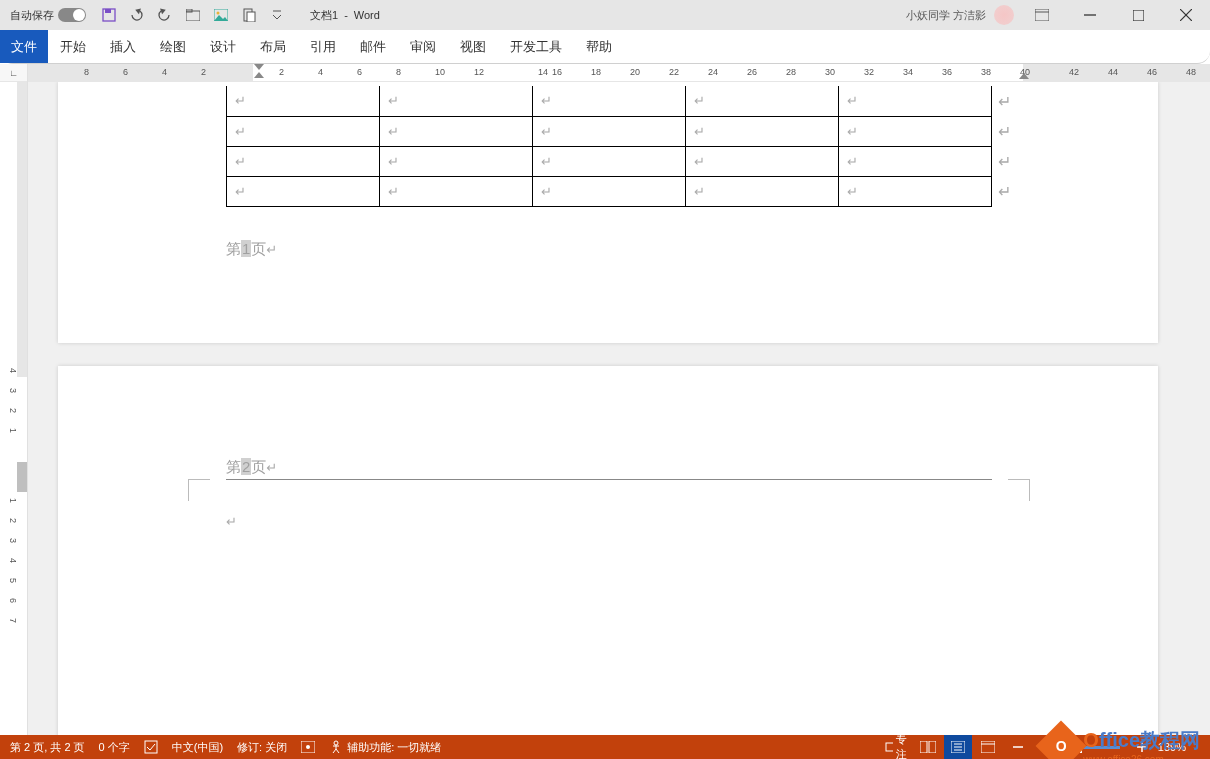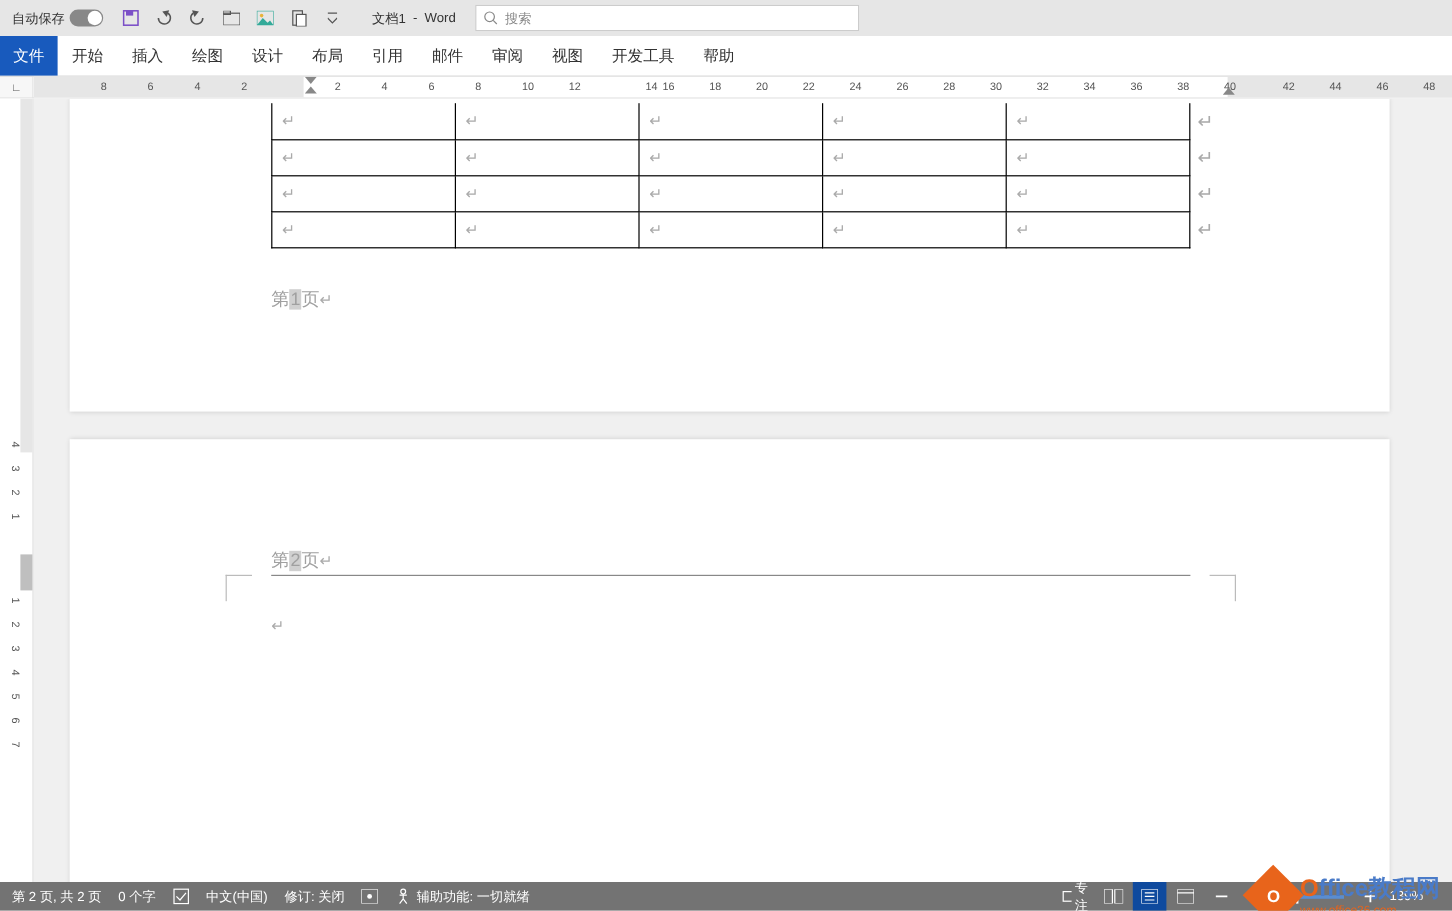--- a/index.html
+++ b/index.html
@@ -14,21 +14,21 @@
 .qat { display:flex; align-items:center; gap:2px; margin-left:4px; }
 .qat-btn { width:26px; height:26px; display:flex; align-items:center; justify-content:center; color:#555; cursor:pointer; }
 .doc-title { flex:1; display:flex; align-items:center; justify-content:flex-start; gap:6px; margin-left:20px; }
 .search-box { width:320px; height:22px; background:#fff; border:1px solid #ccc; display:flex; align-items:center; margin-left:10px; padding:0 6px; gap:6px; color:#888; }
 .user-area { display:flex; align-items:center; gap:8px; padding-right:4px; }
 .user-name { font-size:11px; color:#555; }
 .fingerprint { width:20px; height:20px; border-radius:50%; background:radial-gradient(circle,#f5c6c6,#f0d0d0); }
 .win-btn { width:40px; height:30px; display:flex; align-items:center; justify-content:center; color:#555; cursor:pointer; }
 
 
-.ribbon { height:34px; background:#fff; border-bottom:1px solid #d0d0d0; display:flex; align-items:stretch; }
+.ribbon { height:34px; background:#fff; border-bottom:1px solid #d0d0d0; display:flex; align-items:stretch;border-radius:13px; }
 .file-tab { background:#185abd; color:#fff; width:48px; display:flex; align-items:center; justify-content:center; font-size:13px; cursor:pointer; }
 .tabs { display:flex; }
 .tab { padding:0 12px; font-size:13px; color:#333; display:flex; align-items:center; cursor:pointer; height:100%; }
 .ribbon-right { margin-left:auto; display:flex; align-items:center; gap:8px; padding-right:10px; }
 .share-btn,.comment-btn { border:1px solid #bbb; padding:3px 10px; font-size:12px; display:flex; align-items:center; gap:4px; cursor:pointer; }
 .comment-btn { color:#185abd; border-color:#8fb3e0; }
 .smiley { width:22px; height:22px; border:1.5px solid #888; border-radius:50%; display:flex; align-items:center; justify-content:center; cursor:pointer; position:relative; }
 .smiley::before { content:"‥"; position:absolute; top:2px; font-size:8px; }
 .smiley::after { content:"⌣"; position:absolute; bottom:1px; font-size:9px; }
 
@@ -66,21 +66,21 @@
 
 .crop { position:absolute; width:22px; height:22px; border:1px solid #bbb; }
 .crop.tl { border-right:none; border-bottom:none; }
 .crop.tr { border-left:none; border-bottom:none; }
 .footer-text { position:absolute; left:168px; color:#a0a0a0; font-size:15px; }
 .hdr-hl { background:#d0d0d0; padding:0 1px; }
 .para-mark { font-size:13px; color:#aaa; }
 .header-line { position:absolute; left:168px; width:766px; border-bottom:1px solid #888; }
 
 
-.status-bar { position:absolute; bottom:0; left:0; right:0; height:24px; background:#737373; color:#fff; display:flex; align-items:center; font-size:11px; }
+.status-bar { position:absolute; bottom:0; left:0; right:0; height:24px; background:#c2410c; color:#fff; display:flex; align-items:center; font-size:11px; }
 .status-left { display:flex; align-items:center; gap:14px; padding-left:10px; }
 .status-item { display:flex; align-items:center; gap:4px; cursor:pointer; }
 .status-right { margin-left:auto; display:flex; align-items:center; gap:2px; padding-right:24px; }
 .view-btn { width:28px; height:24px; display:flex; align-items:center; justify-content:center; cursor:pointer; }
 .view-btn.active { background:#0f4a9e; }
 .zoom-slider { width:80px; height:3px; background:#5a8dd0; margin:0 6px; position:relative; }
 .zoom-thumb { position:absolute; left:40px; top:-4px; width:2px; height:11px; background:#fff; }
 
 
 .watermark { position:absolute; right:10px; bottom:-6px; display:flex; align-items:center; gap:4px; z-index:100; }
@@ -146,27 +146,46 @@
         <svg width="8" height="12">
           <line x1="0" y1="2" x2="8" y2="2" stroke="#555"></line>
           <path d="M0 6 L4 10 L8 6" fill="none" stroke="#555"></path>
         </svg>
       </div>
   </div>
   <div class="doc-title">
     <span>文档1</span>
     <span>-</span>
     <span>Word</span>
-    <div class="search-box">
-      <svg width="12" height="12">
-          <circle cx="5" cy="5" r="4" fill="none" stroke="#888"></circle>
-          <line x1="8" y1="8" x2="11" y2="11" stroke="#888"></line>
-        </svg>
-      <span>搜索</span>
-    </div>
+  </div>
+  <div class="user-area">
+    <span class="user-name">小妖同学 方洁影</span>
+    <div class="fingerprint"></div>
+    <div class="win-btn">
+        <svg width="14" height="12">
+          <rect x="0" y="0" width="14" height="12" fill="none" stroke="#555"></rect>
+          <line x1="0" y1="3" x2="14" y2="3" stroke="#555"></line>
+        </svg>
+      </div>
+    <div class="win-btn">
+        <svg width="12" height="12">
+          <line x1="0" y1="6" x2="12" y2="6" stroke="#333" stroke-width="1.3"></line>
+        </svg>
+      </div>
+    <div class="win-btn">
+        <svg width="11" height="11">
+          <rect x="0" y="0" width="11" height="11" fill="none" stroke="#333" stroke-width="1.2"></rect>
+        </svg>
+      </div>
+    <div class="win-btn close">
+        <svg width="12" height="12">
+          <line x1="0" y1="0" x2="12" y2="12" stroke="#333" stroke-width="1.2"></line>
+          <line x1="12" y1="0" x2="0" y2="12" stroke="#333" stroke-width="1.2"></line>
+        </svg>
+      </div>
   </div>
 </div>
 
 <div class="ribbon">
   <div class="file-tab">文件</div>
   <div class="tabs" id="ribbon-tabs">
       <div class="tab">开始</div>
       <div class="tab">插入</div>
       <div class="tab">绘图</div>
       <div class="tab">设计</div>

